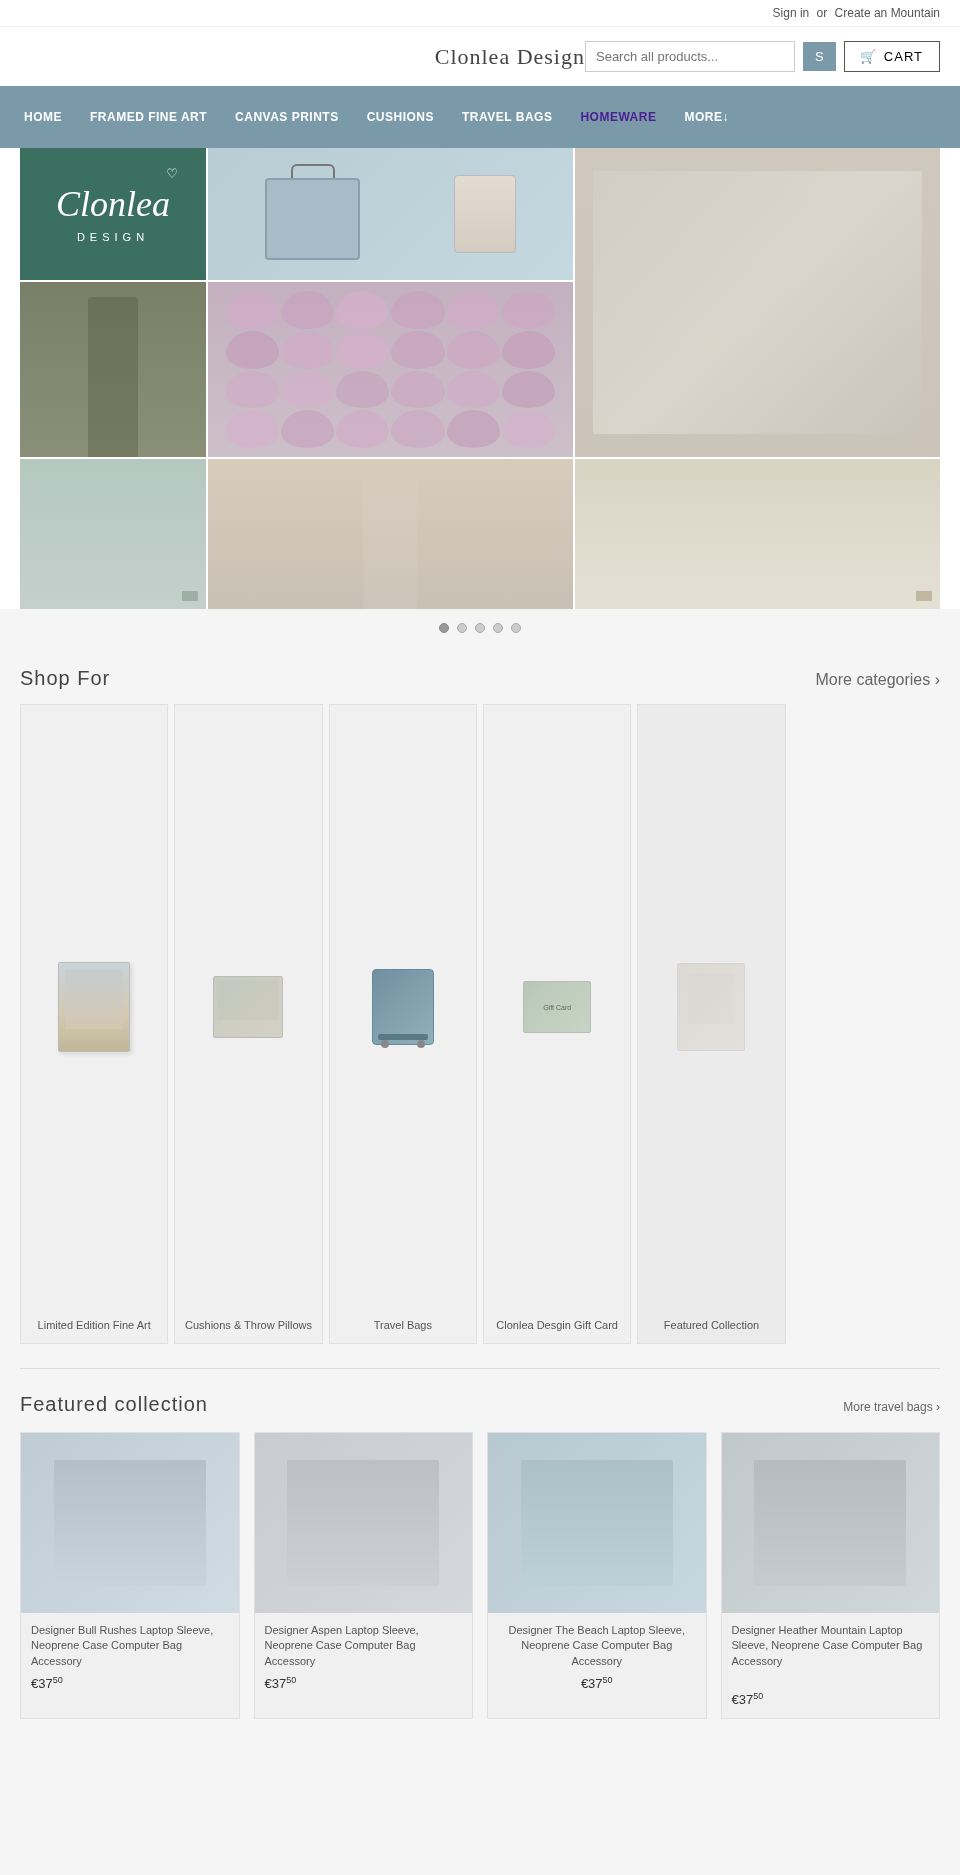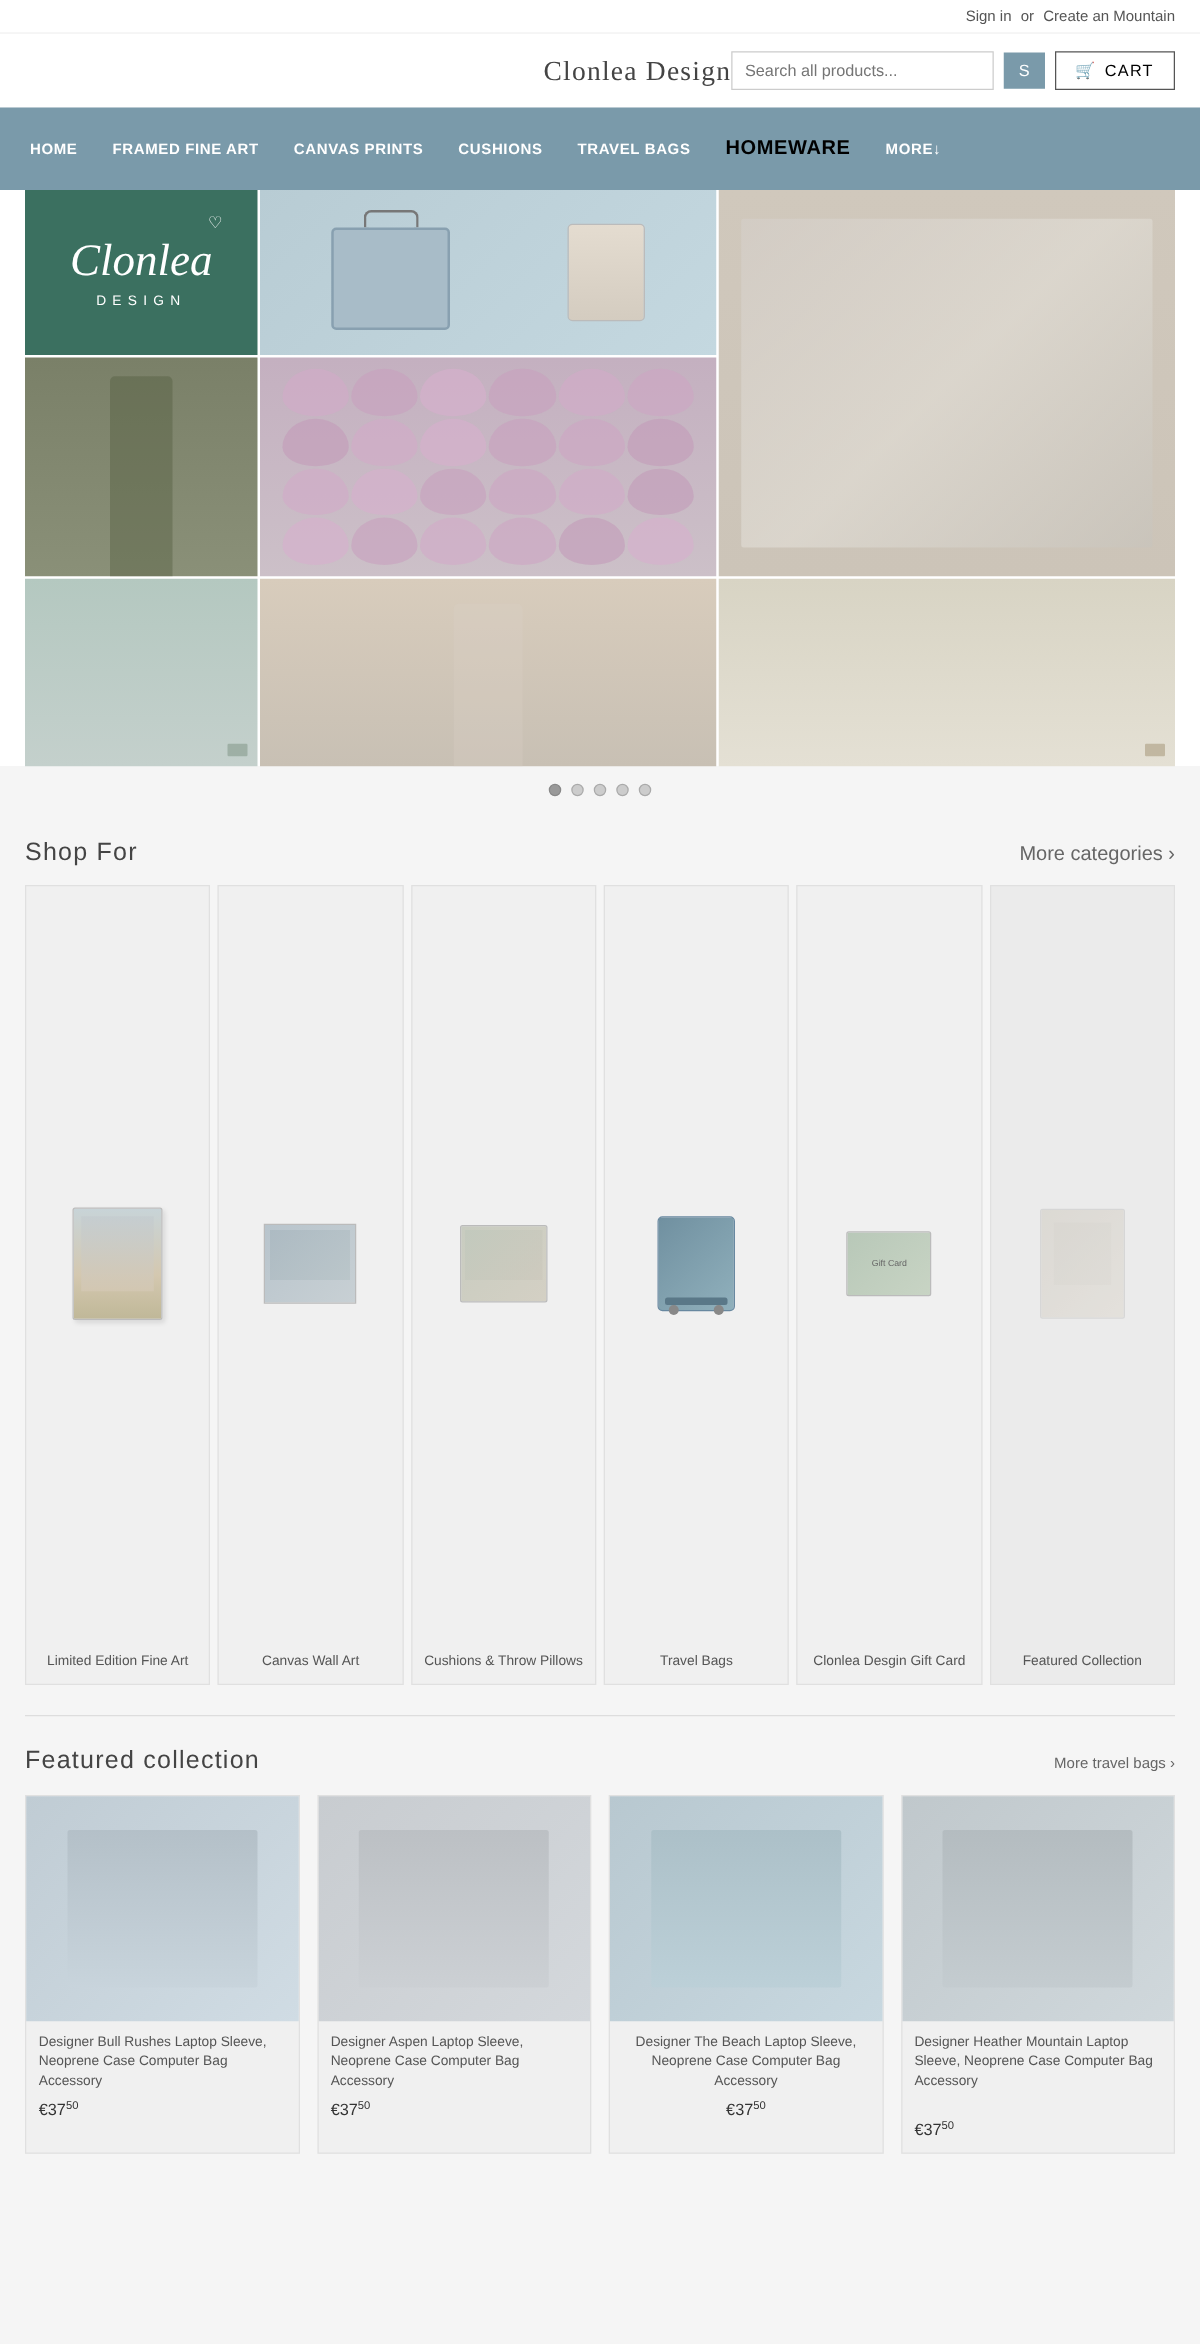--- a/index.html
+++ b/index.html
@@ -27,21 +27,21 @@
     </button>
   </div>
 </div>
 
 <nav style="background:#7a9aaa; display:flex; align-items:center; padding:0 10px;">
   <a href="#" style="color:#fff; text-decoration:none; font-size:12px; font-weight:600; padding:14px 14px; letter-spacing:0.5px; text-transform:uppercase;">HOME</a>
   <a href="#" style="color:#fff; text-decoration:none; font-size:12px; font-weight:600; padding:14px 14px; letter-spacing:0.5px; text-transform:uppercase;">FRAMED FINE ART</a>
   <a href="#" style="color:#fff; text-decoration:none; font-size:12px; font-weight:600; padding:14px 14px; letter-spacing:0.5px; text-transform:uppercase;">CANVAS PRINTS</a>
   <a href="#" style="color:#fff; text-decoration:none; font-size:12px; font-weight:600; padding:14px 14px; letter-spacing:0.5px; text-transform:uppercase;">CUSHIONS</a>
   <a href="#" style="color:#fff; text-decoration:none; font-size:12px; font-weight:600; padding:14px 14px; letter-spacing:0.5px; text-transform:uppercase;">TRAVEL BAGS</a>
-  <a href="#" style="color:#000000; text-decoration:none; font-size:16px; font-weight:600; padding:24px 14px; letter-spacing:0.5px; text-transform:uppercase;">HOMEWARE</a>
+  <a href="#" style="color:#4c1d95; text-decoration:none; font-size:12px; font-weight:600; padding:24px 14px; letter-spacing:0.5px; text-transform:uppercase;">HOMEWARE</a>
   <a href="#" style="color:#fff; text-decoration:none; font-size:12px; font-weight:600; padding:14px 14px; letter-spacing:0.5px; text-transform:uppercase;">MORE↓</a>
 </nav>
 
 <div style="background:#fff; padding:0 20px;">
   <div style="width:100%; display:grid; grid-template-columns:186px 1fr 1fr; grid-template-rows:132px 175px; gap:2px;">
 
     <div style="background:#3b7060; display:flex; flex-direction:column; align-items:center; justify-content:center; grid-column:1; grid-row:1; position:relative;">
       <span style="position:absolute; top:18px; right:28px; color:#fff; font-size:13px;">♡</span>
       <span style="font-family:Georgia,serif; font-size:36px; font-style:italic; color:#ffffff; line-height:1.1;">Clonlea</span>
       <span style="font-family:Arial,sans-serif; font-size:11px; letter-spacing:5px; color:#fff; margin-top:6px;">DESIGN</span>
@@ -127,28 +127,20 @@
 
     <div style="background:#f0f0f0; border:1px solid #e0e0e0; display:flex; flex-direction:column; align-items:center; cursor:pointer; min-height:640px; position:relative;">
       <div style="flex:1; display:flex; align-items:center; justify-content:center; width:100%;">
         <div style="width:72px; height:90px; background:linear-gradient(180deg,#c8d4d8 0%,#d4c8b0 60%,#c0b898 100%); border:1px solid #bbb; border-radius:2px; box-shadow:2px 2px 4px rgba(0,0,0,0.1);">
           <div style="margin:6px; height:60px; background:linear-gradient(180deg,#c4ccd0 0%,#d4c8b4 100%); opacity:0.8;"></div>
         </div>
       </div>
       <div style="font-size:11px; text-align:center; color:#555; padding:8px 6px 10px; line-height:1.4;">Limited Edition Fine Art</div>
     </div>
 
-    <div style="background:#f0f0f0; border:1px solid #e0e0e0; display:flex; flex-direction:column; align-items:center; cursor:pointer; min-height:640px;">
-      <div style="flex:1; display:flex; align-items:center; justify-content:center; width:100%;">
-        <div style="width:74px; height:64px; background:linear-gradient(135deg,#b8c4cc 0%,#c8d0d4 100%); border:1px solid #bbb;">
-          <div style="margin:4px; height:40px; background:linear-gradient(135deg,#aab8c0 0%,#b8c4c8 100%); opacity:0.8;"></div>
-        </div>
-      </div>
-      <div style="font-size:11px; text-align:center; color:#555; padding:8px 6px 10px; line-height:1.4;">Canvas Wall Art</div>
-    </div>
 
     <div style="background:#f0f0f0; border:1px solid #e0e0e0; display:flex; flex-direction:column; align-items:center; cursor:pointer; min-height:640px;">
       <div style="flex:1; display:flex; align-items:center; justify-content:center; width:100%;">
         <div style="width:70px; height:62px; background:linear-gradient(135deg,#c8ccc0 0%,#d4d0c4 100%); border:1px solid #bbb; border-radius:2px;">
           <div style="margin:3px; height:40px; background:linear-gradient(135deg,#c0c8bc 0%,#ccc8bc 100%); opacity:0.7;"></div>
         </div>
       </div>
       <div style="font-size:11px; text-align:center; color:#555; padding:8px 6px 10px; line-height:1.4;">Cushions &amp; Throw Pillows</div>
     </div>
 

